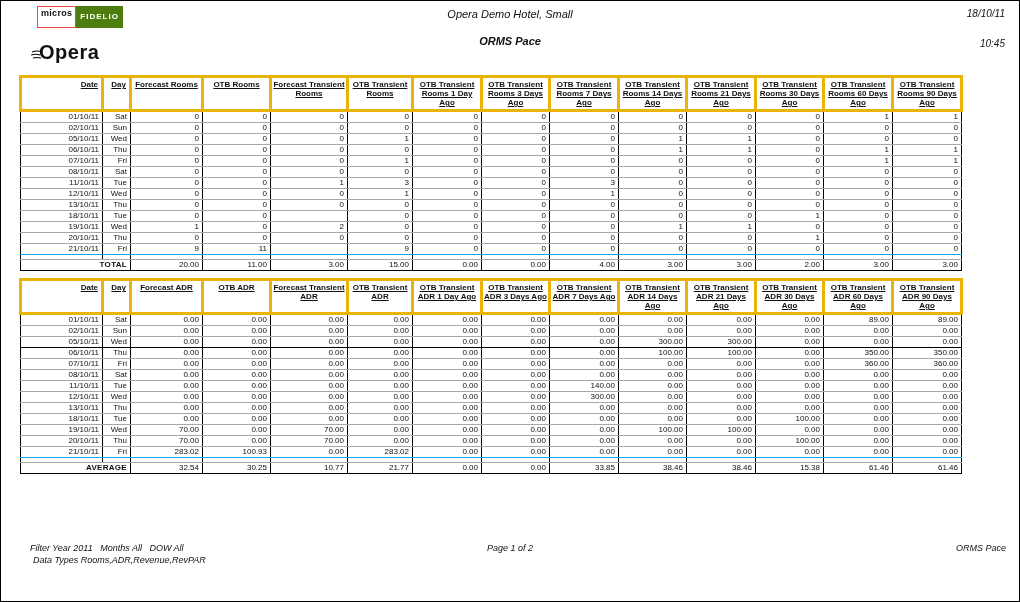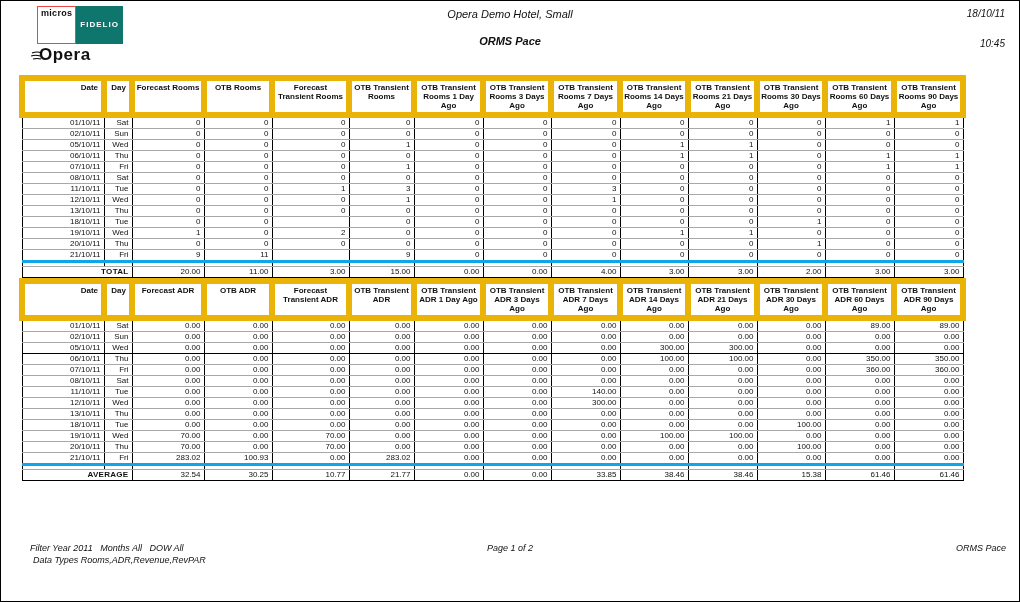--- a/index.html
+++ b/index.html
@@ -15,25 +15,25 @@
   }
 
   
   .logo-block { position: absolute; left: 36px; top: 5px; }
   .micros-fidelio { display: flex; align-items: stretch; width: max-content; }
   .micros {
     border: 1px solid #ef4444; padding: 0 3px;
     font-size: 9px; font-weight: bold; line-height: 12px; letter-spacing: 0.3px;
   }
   .fidelio {
-    background: #0f766e; color: #fff; padding: 12px 4px;
+    background: #4d7c0f; color: #fff; padding: 4px 4px;
     font-size: 8px; font-weight: bold; line-height: 14px; letter-spacing: 1px;
   }
-  .opera-logo { position: relative; margin-top: 1px; padding-left: 2px;
-    font-size: 17px; font-weight: bold; letter-spacing: 0.5px; }
+  .opera-logo { position: relative; margin-top: 13px; padding-left: 2px;
+    font-size: 20px; font-weight: bold; letter-spacing: 0.5px; }
   .opera-logo .swoosh { position: absolute; left: -6px; top: 3px; }
 
   .header-center {
     position: absolute; left: 0; right: 0; top: 0; text-align: center;
     font-style: italic;
   }
   .hotel-name { position: absolute; left: 0; right: 0; top: 7px; font-size: 11px; }
   .report-title { position: absolute; left: 0; right: 0; top: 34px; font-size: 11px; font-weight: bold; }
   .header-date { position: absolute; right: 14px; top: 7px; font-size: 10px; font-style: italic; }
   .header-time { position: absolute; right: 14px; top: 37px; font-size: 10px; font-style: italic; }
@@ -41,31 +41,31 @@
   
   .tbl-wrap { position: absolute; left: 18px; }
   #rooms-wrap { top: 74px; }
   #adr-wrap   { top: 277px; }
   table.report-table { border-collapse: collapse; table-layout: fixed; }
   table.report-table th, table.report-table td {
     font-size: 8px; line-height: 8px; padding: 1px 3px;
     overflow: hidden; white-space: normal;
   }
   table.report-table th {
-    border: 6px solid #eab308;
+    border: 3px solid #eab308;
     font-weight: bold; text-align: center; vertical-align: top;
-    line-height: 9px; padding: 2px 1px;
+    line-height: 9px; padding: 2px 1px; text-decoration: underline;
   }
   table.report-table th.ha-right { text-align: right; padding-right: 3px; }
   table.report-table td {
     border-left: 1px solid #000; border-right: 1px solid #000;
     border-bottom: 1px solid #a8a8a8;
     text-align: right; vertical-align: middle;
   }
-  table.report-table tbody tr.last-data-row td { border-bottom: 3px solid #0ea5e9; }
+  table.report-table tbody tr.last-data-row td { border-bottom: 1px solid #0ea5e9; }
   table.report-table tbody tr.heavy-sep td { border-bottom: 1px solid #000; }
   table.report-table tr.spacer-row td {
     height: 5px; padding: 0; border-bottom: 1px solid #a8a8a8;
   }
   table.report-table tr.summary-row td { border-bottom: 1px solid #000; font-size: 8px; }
   table.report-table tr.summary-row td.summary-label { font-weight: bold; letter-spacing: 0.3px; }
 
   
   .footer-line { position: absolute; font-size: 9px; font-style: italic; white-space: pre; }
   .footer-filter { left: 29px; top: 542px; }

